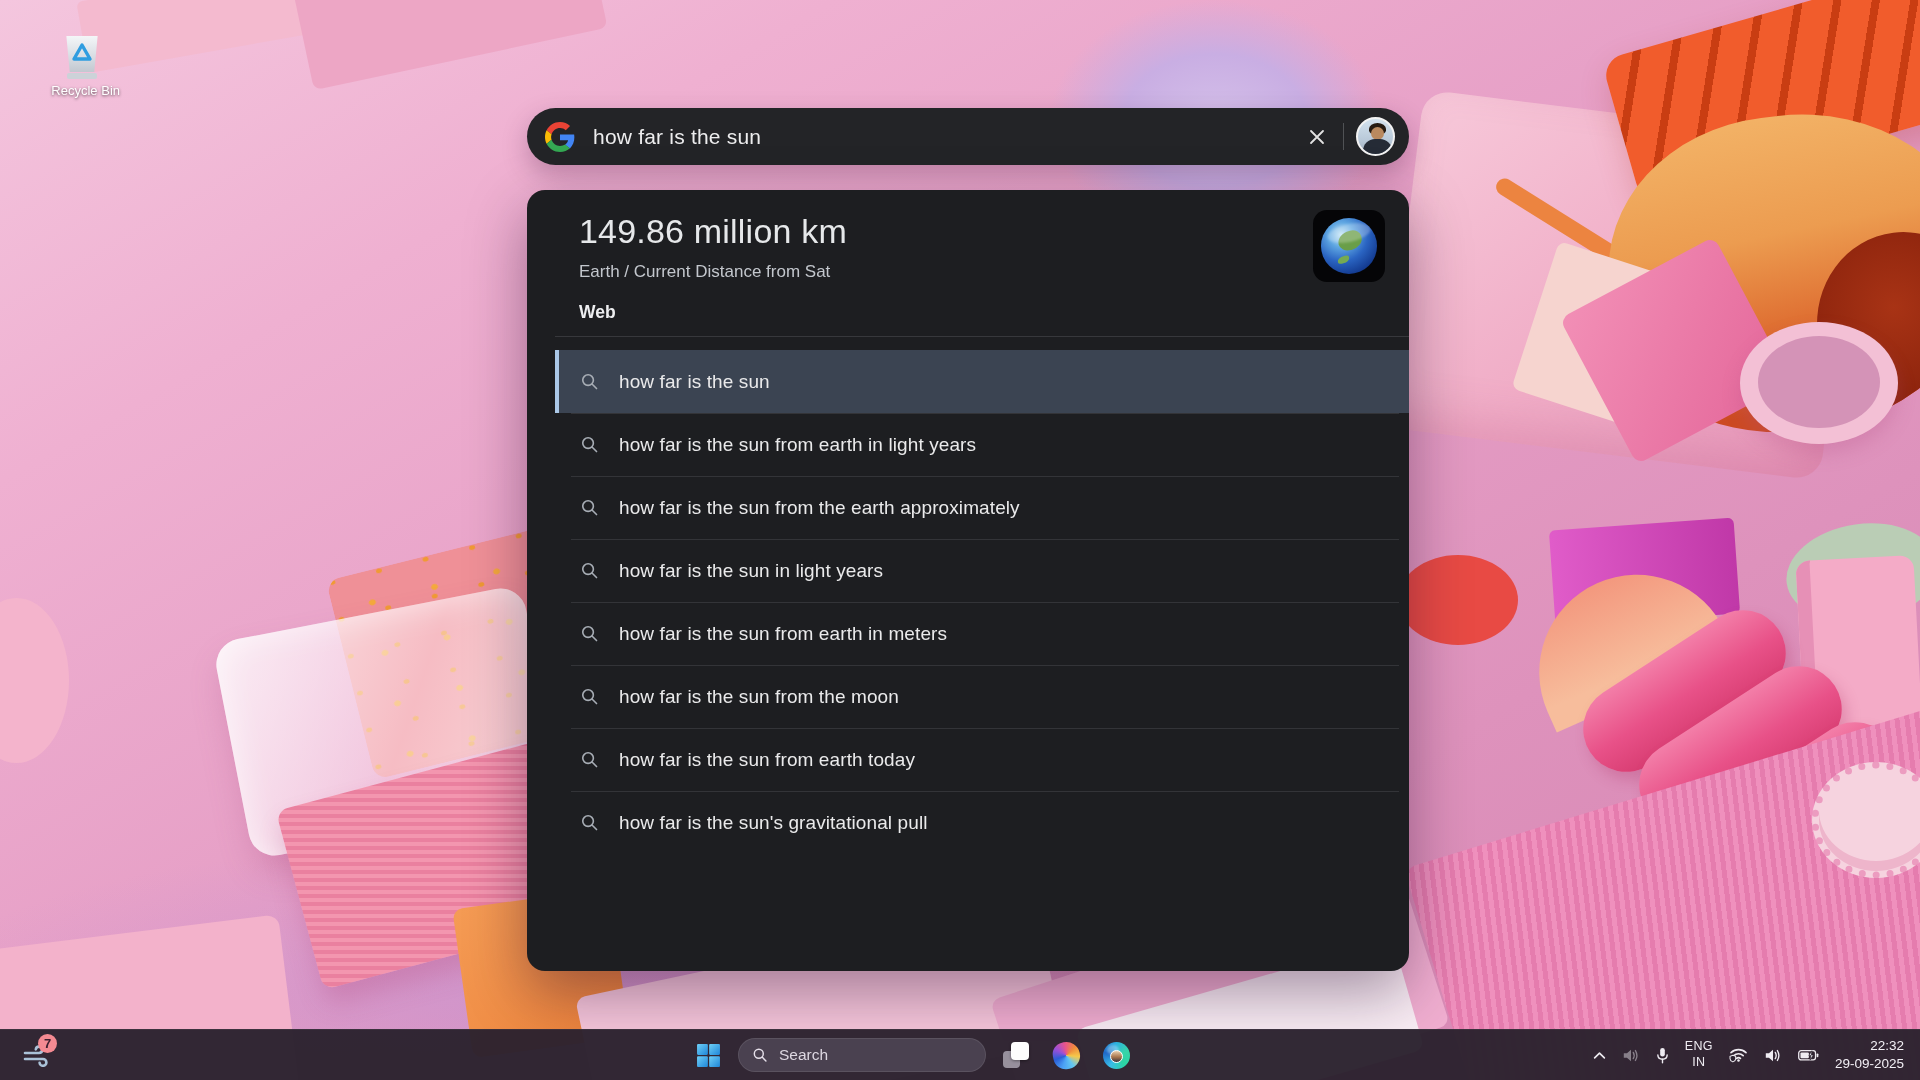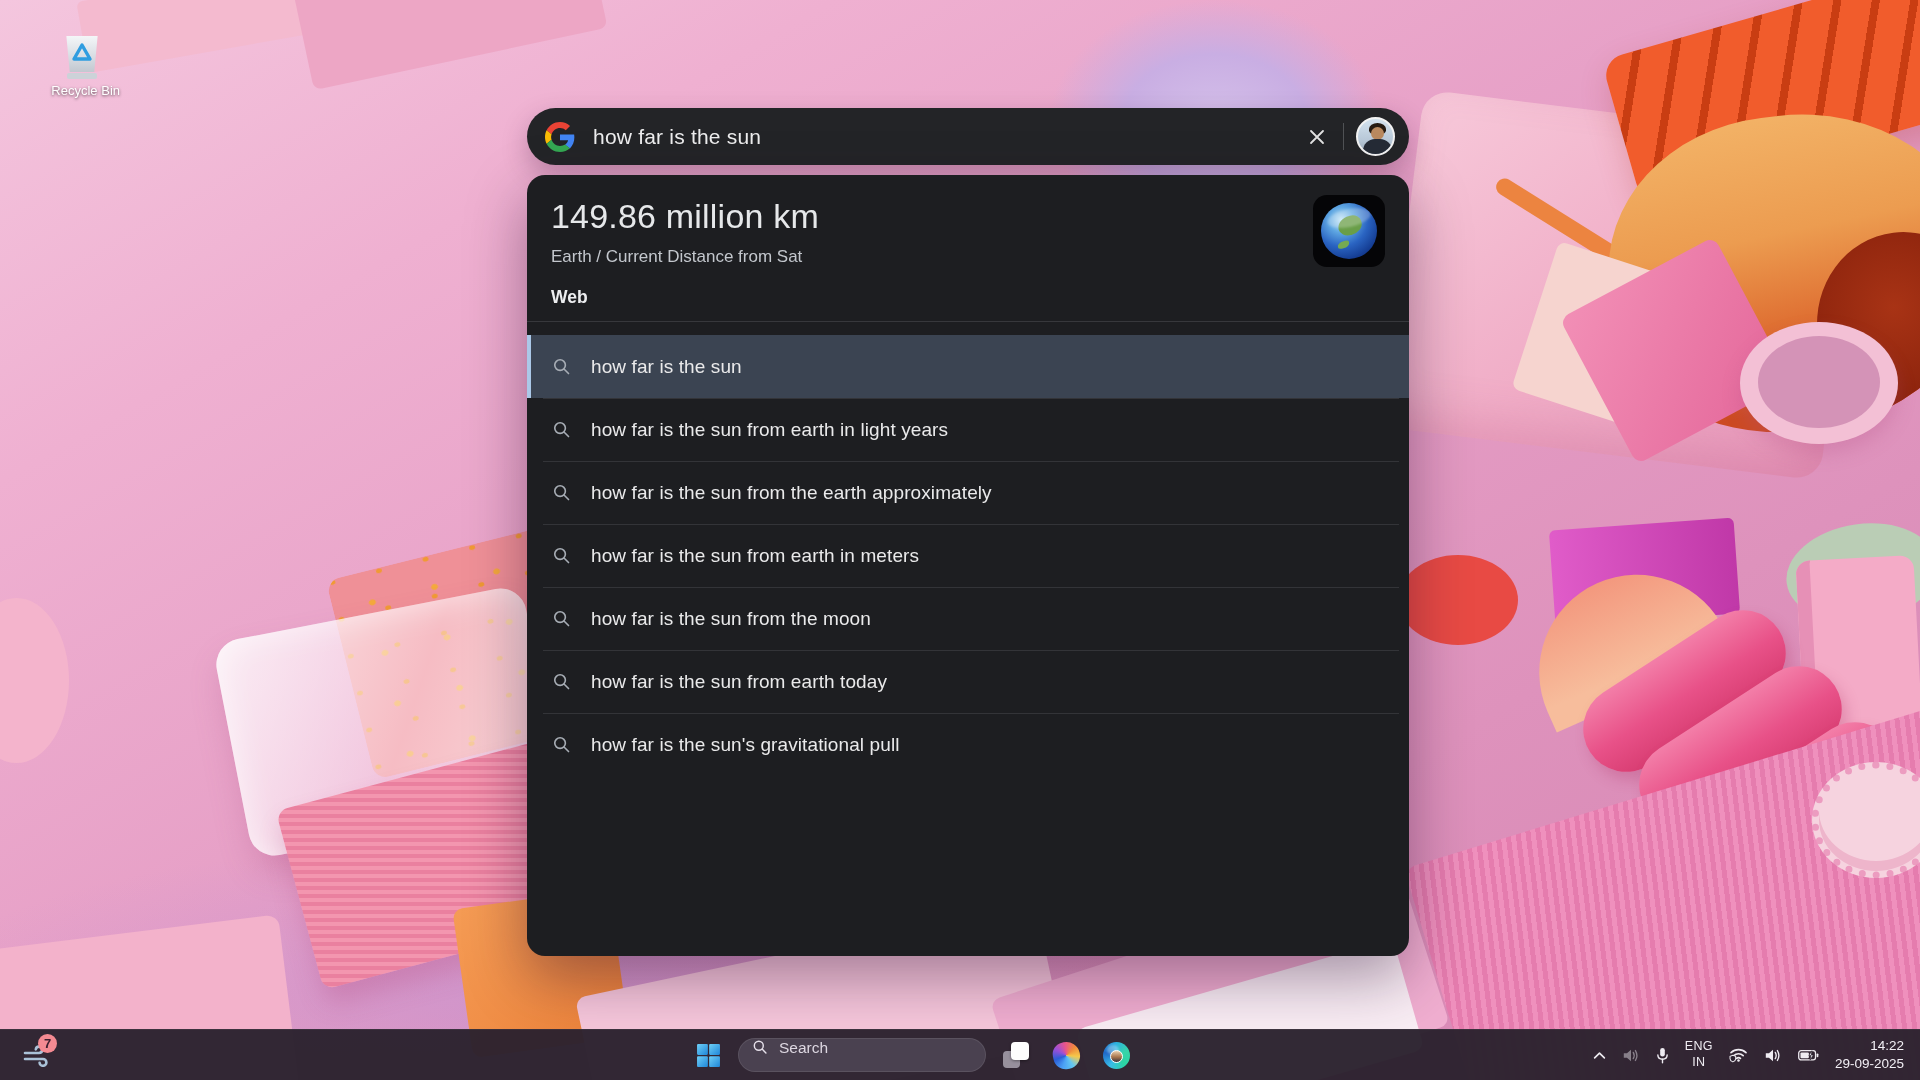--- a/index.html
+++ b/index.html
@@ -82,22 +82,22 @@
   .clear-btn { width:36px; height:36px; background:none; border:none; display:flex; align-items:center;
                justify-content:center; cursor:pointer; color:#e2e2e2; }
   .pill-div { width:1px; height:27px; background:#505255; margin:0 12px 0 8px; }
   .avatar { width:39px; height:39px; border-radius:50%; border:2px solid #f2f2f2; overflow:hidden; position:relative;
             background:linear-gradient(180deg,#d3e2ee 0%,#b9c9d9 60%,#9cabbb 100%); cursor:pointer; flex:0 0 auto; }
   .av-hair { position:absolute; left:11px; top:4px; width:17px; height:12px; border-radius:50% 50% 40% 40%; background:#261b12; }
   .av-face { position:absolute; left:13px; top:8px; width:13px; height:13px; border-radius:50%; background:#b9895f; }
   .av-body { position:absolute; left:5px; top:20px; width:29px; height:22px; border-radius:12px 12px 0 0; background:#252b36; }
 
   
-  .result-panel { left:527px; top:175px; width:882px; height:781px; border-radius:18px; background:#1d1e21;
-                  box-shadow:0 22px 60px rgba(40,10,45,.4); overflow:hidden; }
+  .result-panel { left:527px; top:190px; width:882px; height:781px; border-radius:18px; background:#1d1e21;
+                  box-shadow:0 22px 60px rgba(40,10,45,.4); overflow:hidden;padding-left:28px; }
   .answer { display:flex; justify-content:space-between; align-items:flex-start; padding:22px 24px 0 24px; }
   .answer-value { font-size:34px; font-weight:400; color:#e6e8ea; letter-spacing:.2px; }
   .answer-desc { margin-top:11px; font-size:17px; color:#c3c7cd; }
   .answer-thumb { width:72px; height:72px; border-radius:14px; background:#050507; display:flex; align-items:center;
                   justify-content:center; margin-top:-2px; }
   .earth { width:56px; height:56px; border-radius:50%; position:relative; overflow:hidden;
            background:radial-gradient(circle at 36% 30%,#c2e4f5 0%,#5ea6e2 24%,#2a64c2 50%,#143c92 76%,#0a2258 100%); }
   .earth::before { content:""; position:absolute; left:17px; top:13px; width:24px; height:19px; border-radius:58% 42% 55% 45%;
                    background:#699e48; transform:rotate(-14deg); box-shadow:-11px 17px 0 -6px #75aa52; }
   .earth::after { content:""; position:absolute; left:6px; top:6px; width:44px; height:18px; border-radius:50%;
@@ -116,21 +116,21 @@
   .taskbar { left:0; right:0; bottom:0; height:51px; background:rgba(43,34,46,.97);
              border-top:1px solid rgba(255,255,255,.05); }
   .tb-widgets { position:absolute; left:14px; top:5px; width:46px; height:41px; border:none; background:none;
                 display:flex; align-items:center; justify-content:center; border-radius:6px; cursor:pointer; color:#aac2d8; }
   .tb-badge { position:absolute; top:-1px; right:3px; width:19px; height:19px; border-radius:50%; background:#f48a92;
               color:#3d2030; font-size:13px; font-weight:bold; display:flex; align-items:center; justify-content:center; }
   .tb-center { position:absolute; left:688px; top:0; bottom:0; display:flex; align-items:center; gap:10px; }
   .tb-btn { width:40px; height:40px; border:none; background:none; border-radius:6px; display:flex; align-items:center;
             justify-content:center; cursor:pointer; }
   .tb-search { width:248px; height:34px; border-radius:17px; background:#4a4150; border:1px solid rgba(255,255,255,.09);
-               display:flex; padding-left:13px; cursor:pointer; }
+               display:flex; align-items:center; padding-left:13px; cursor:pointer; }
   .tb-search-label { margin-left:11px; font-size:15.5px; color:#ddd7e1; }
   .tv-wrap { position:relative; width:26px; height:26px; }
   .tv-back { position:absolute; left:0; bottom:0; width:17px; height:17px; border-radius:4px; background:rgba(185,180,192,.75); }
   .tv-front { position:absolute; right:0; top:0; width:18px; height:18px; border-radius:4px; background:#fdfdfd;
               box-shadow:0 1px 3px rgba(0,0,0,.4); }
   .copilot-ic { width:27px; height:27px; border-radius:46% 54% 52% 48%; transform:rotate(-12deg);
                 background:conic-gradient(from 210deg,#4ba0f4,#2a5ed6,#9a4fd8,#e8548c,#f08a3c,#f6c84a,#63c6f0,#4ba0f4); }
   .edge-ic { position:relative; width:27px; height:27px; border-radius:50%;
              background:conic-gradient(from 140deg,#2bd4a4,#38bce8,#1f68c8,#2bb0e0,#38d4a8,#2bd4a4); }
   .edge-ic::before { content:""; position:absolute; left:4px; top:3px; width:12px; height:10px; border-radius:50%;
@@ -260,20 +260,29 @@
       <div class="srow">
         <span class="row-icon">
           <svg viewBox="0 0 20 20" width="19" height="19">
               <circle cx="8.5" cy="8.5" r="5.6" fill="none" stroke="currentColor" stroke-width="1.7"></circle>
               <line x1="12.9" y1="12.9" x2="17.4" y2="17.4" stroke="currentColor" stroke-width="1.7" stroke-linecap="round"></line>
             </svg>
         </span>
         <span class="row-text">how far is the sun from the earth approximately</span>
       </div>
 
+      <div class="srow">
+        <span class="row-icon">
+          <svg viewBox="0 0 20 20" width="19" height="19">
+              <circle cx="8.5" cy="8.5" r="5.6" fill="none" stroke="currentColor" stroke-width="1.7"></circle>
+              <line x1="12.9" y1="12.9" x2="17.4" y2="17.4" stroke="currentColor" stroke-width="1.7" stroke-linecap="round"></line>
+            </svg>
+        </span>
+        <span class="row-text">how far is the sun in light years</span>
+      </div>
 
       <div class="srow">
         <span class="row-icon">
           <svg viewBox="0 0 20 20" width="19" height="19">
               <circle cx="8.5" cy="8.5" r="5.6" fill="none" stroke="currentColor" stroke-width="1.7"></circle>
               <line x1="12.9" y1="12.9" x2="17.4" y2="17.4" stroke="currentColor" stroke-width="1.7" stroke-linecap="round"></line>
             </svg>
         </span>
         <span class="row-text">how far is the sun from earth in meters</span>
       </div>
@@ -410,19 +419,19 @@
       <button class="tray-btn">
         <svg viewBox="0 0 23 13" width="21" height="13">
           <rect x="0.8" y="1.2" width="18.4" height="10.2" rx="2.6" fill="none" stroke="currentColor" stroke-width="1.4"></rect>
           <rect x="20.4" y="4.2" width="1.9" height="4.2" rx="0.9" fill="currentColor"></rect>
           <rect x="2.7" y="3.1" width="9.2" height="6.4" rx="1.2" fill="currentColor"></rect>
           <path d="M15.2 1.2 L11.9 6.5 H14.1 L13.2 11.6 L16.8 6 H14.6 Z" fill="currentColor" stroke="#2b2230" stroke-width="0.7"></path>
         </svg>
       </button>
 
       <button class="tray-btn clock">
-        <span>14:22</span>
+        <span>22:32</span>
         <span>29-09-2025</span>
       </button>
     </div>
   </div>
 
 </div>
 
 </body></html>

